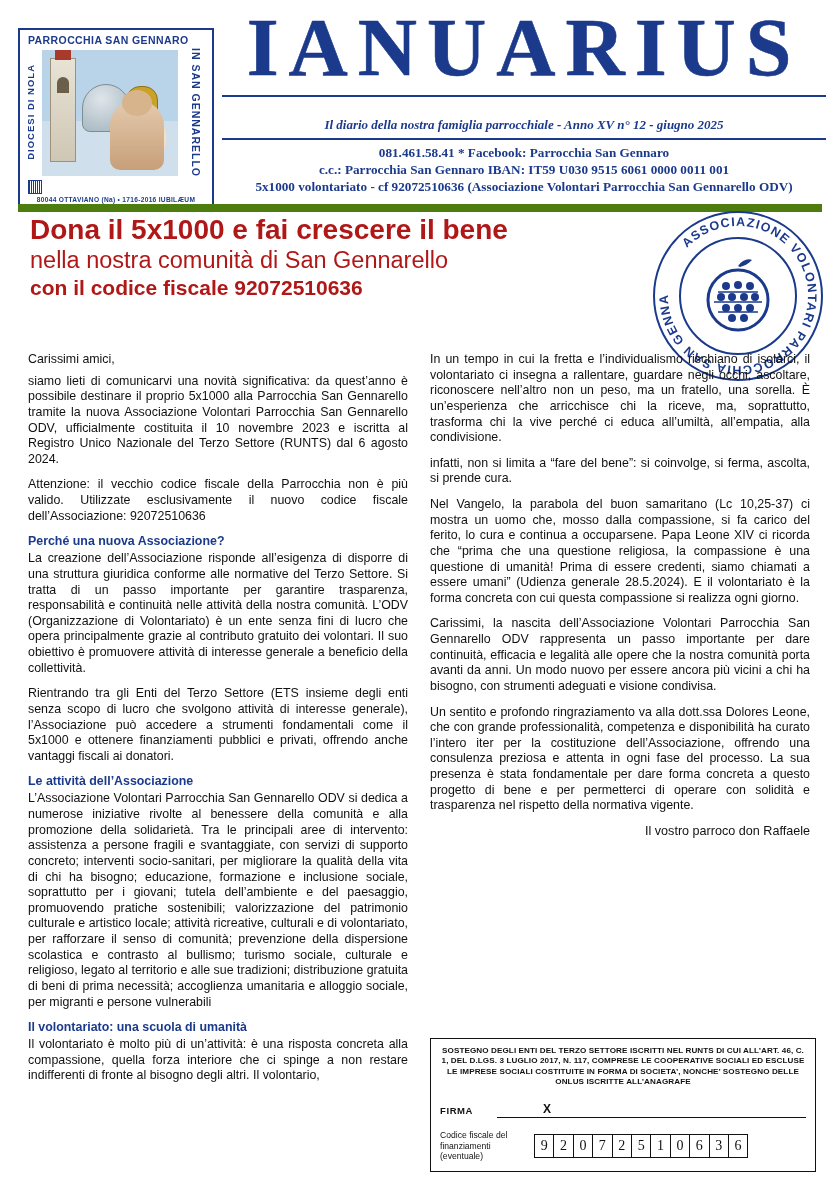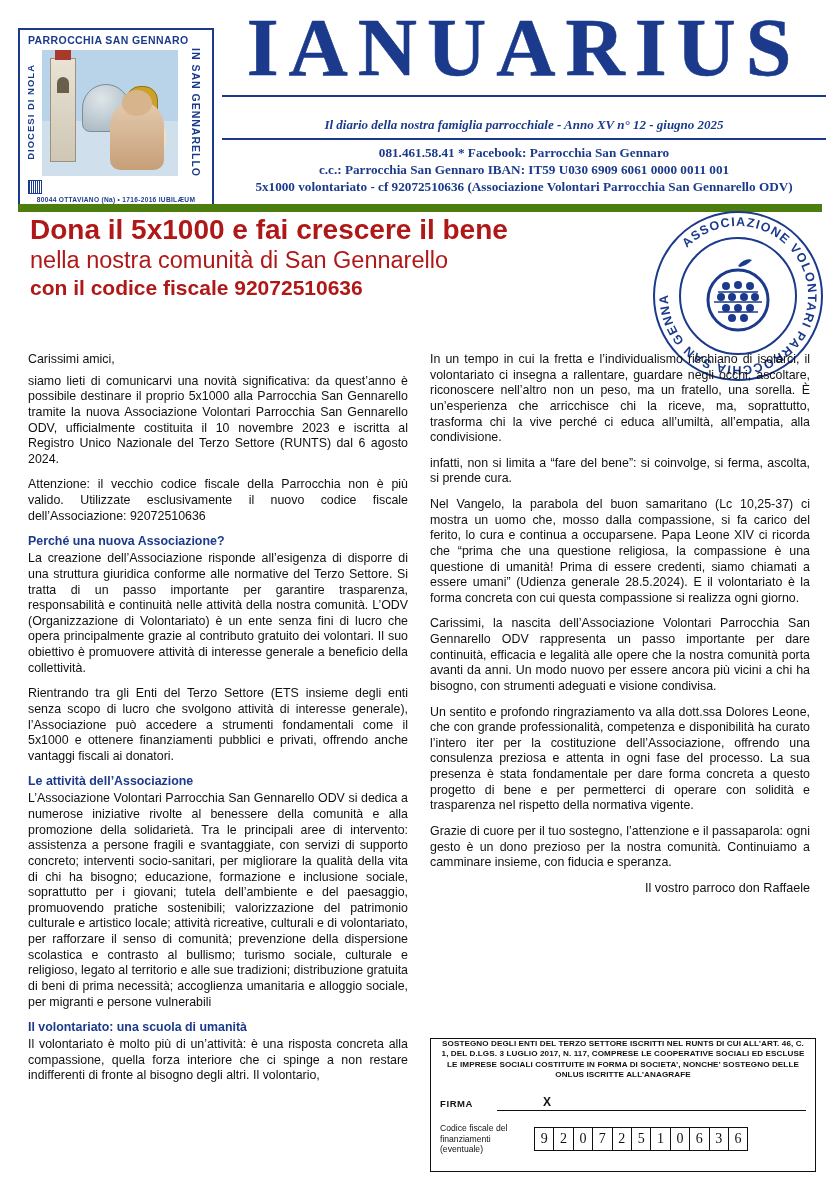--- a/index.html
+++ b/index.html
@@ -181,21 +181,21 @@
   }
   .sign{
     text-align:right;font-size:12.6px;margin-top:6px;
   }
 
   
   .coupon{
     position:absolute;left:430px;top:1038px;width:386px;height:134px;
     border:1.5px solid #111;
     box-sizing:border-box;
-    padding:0 9px;
+    padding:7px 9px;
     background:#fff;
   }
   .coupon .legal{
     font-size:8.1px;line-height:1.28;text-align:center;font-weight:bold;color:#111;
     letter-spacing:.1px;
   }
   .firma-row{
     display:flex;align-items:center;gap:24px;margin-top:15px;
   }
   .firma-lbl{font-size:9.5px;font-weight:bold;letter-spacing:.6px;}
@@ -238,21 +238,21 @@
       <div class="logo-footer">80044 OTTAVIANO (Na) • 1716-2016 IUBILÆUM</div>
     </div>
 
     <div class="title-block">
       <div class="ianuarius">IANUARIUS</div>
       <hr class="hr-blue">
       <div class="subtitle">Il diario della nostra famiglia parrocchiale - Anno XV n° 12 - giugno 2025</div>
       <hr class="hr-blue">
       <div class="contact">
         <div>081.461.58.41 * Facebook: Parrocchia San Gennaro</div>
-        <div>c.c.: Parrocchia San Gennaro IBAN: IT59 U030 6909 6061 0000 0011 001</div>
+        <div>c.c.: Parrocchia San Gennaro IBAN: IT59 U030 9515 6061 0000 0011 001</div>
         <div>5x1000 volontariato - cf  92072510636 (Associazione Volontari Parrocchia San Gennarello ODV)</div>
       </div>
     </div>
   </div>
 
   <div class="headline-wrap">
     <div class="h1">Dona il 5x1000 e fai crescere il bene</div>
     <div class="h2">nella nostra comunità di San Gennarello</div>
     <div class="h3">con il codice fiscale 92072510636</div>
 
@@ -304,21 +304,20 @@
       <div class="sec-h">Il volontariato: una scuola di umanità</div>
       <p>Il volontariato è molto più di un’attività: è una risposta concreta alla compassione, quella forza interiore che ci spinge a non restare indifferenti di fronte al bisogno degli altri. Il volontario,</p>
     </div>
 
     <div class="col">
       <p>In un tempo in cui la fretta e l’individualismo rischiano di isolarci, il volontariato ci insegna a rallentare, guardare negli occhi, ascoltare, riconoscere nell’altro non un peso, ma un fratello, una sorella. È un’esperienza che arricchisce chi la riceve, ma, soprattutto, trasforma chi la vive perché ci educa all’umiltà, all’empatia, alla condivisione.</p>
       <p>infatti, non si limita a “fare del bene”: si coinvolge, si ferma, ascolta, si prende cura.</p>
       <p>Nel Vangelo, la parabola del buon samaritano (Lc 10,25-37) ci mostra un uomo che, mosso dalla compassione, si fa carico del ferito, lo cura e continua a occuparsene. Papa Leone XIV ci ricorda che “prima che una questione religiosa, la compassione è una questione di umanità! Prima di essere credenti, siamo chiamati a essere umani” (Udienza generale 28.5.2024). E il volontariato è la forma concreta con cui questa compassione si realizza ogni giorno.</p>
       <p>Carissimi, la nascita dell’Associazione Volontari Parrocchia San Gennarello ODV rappresenta un passo importante per dare continuità, efficacia e legalità alle opere che la nostra comunità porta avanti da anni. Un modo nuovo per essere ancora più vicini a chi ha bisogno, con strumenti adeguati e visione condivisa.</p>
       <p>Un sentito e profondo ringraziamento va alla dott.ssa Dolores Leone, che con grande professionalità, competenza e disponibilità ha curato l’intero iter per la costituzione dell’Associazione, offrendo una consulenza preziosa e attenta in ogni fase del processo. La sua presenza è stata fondamentale per dare forma concreta a questo progetto di bene e per permetterci di operare con solidità e trasparenza nel rispetto della normativa vigente.</p>
-      <p>Grazie di cuore per il tuo sostegno, l’attenzione e il passaparola: ogni gesto è un dono prezioso per la nostra comunità. Continuiamo a camminare insieme, con fiducia e speranza.</p>
       <div class="sign">Il vostro parroco don Raffaele</div>
     </div>
   </div>
 
   <div class="coupon">
     <div class="legal">SOSTEGNO DEGLI ENTI DEL TERZO SETTORE ISCRITTI NEL RUNTS DI CUI ALL’ART. 46, C. 1, DEL D.LGS. 3 LUGLIO 2017, N. 117, COMPRESE LE COOPERATIVE SOCIALI ED ESCLUSE LE IMPRESE SOCIALI COSTITUITE IN FORMA DI SOCIETA’, NONCHE’ SOSTEGNO DELLE ONLUS ISCRITTE ALL’ANAGRAFE</div>
 
     <div class="firma-row">
       <div class="firma-lbl">FIRMA</div>
       <div class="firma-line">

